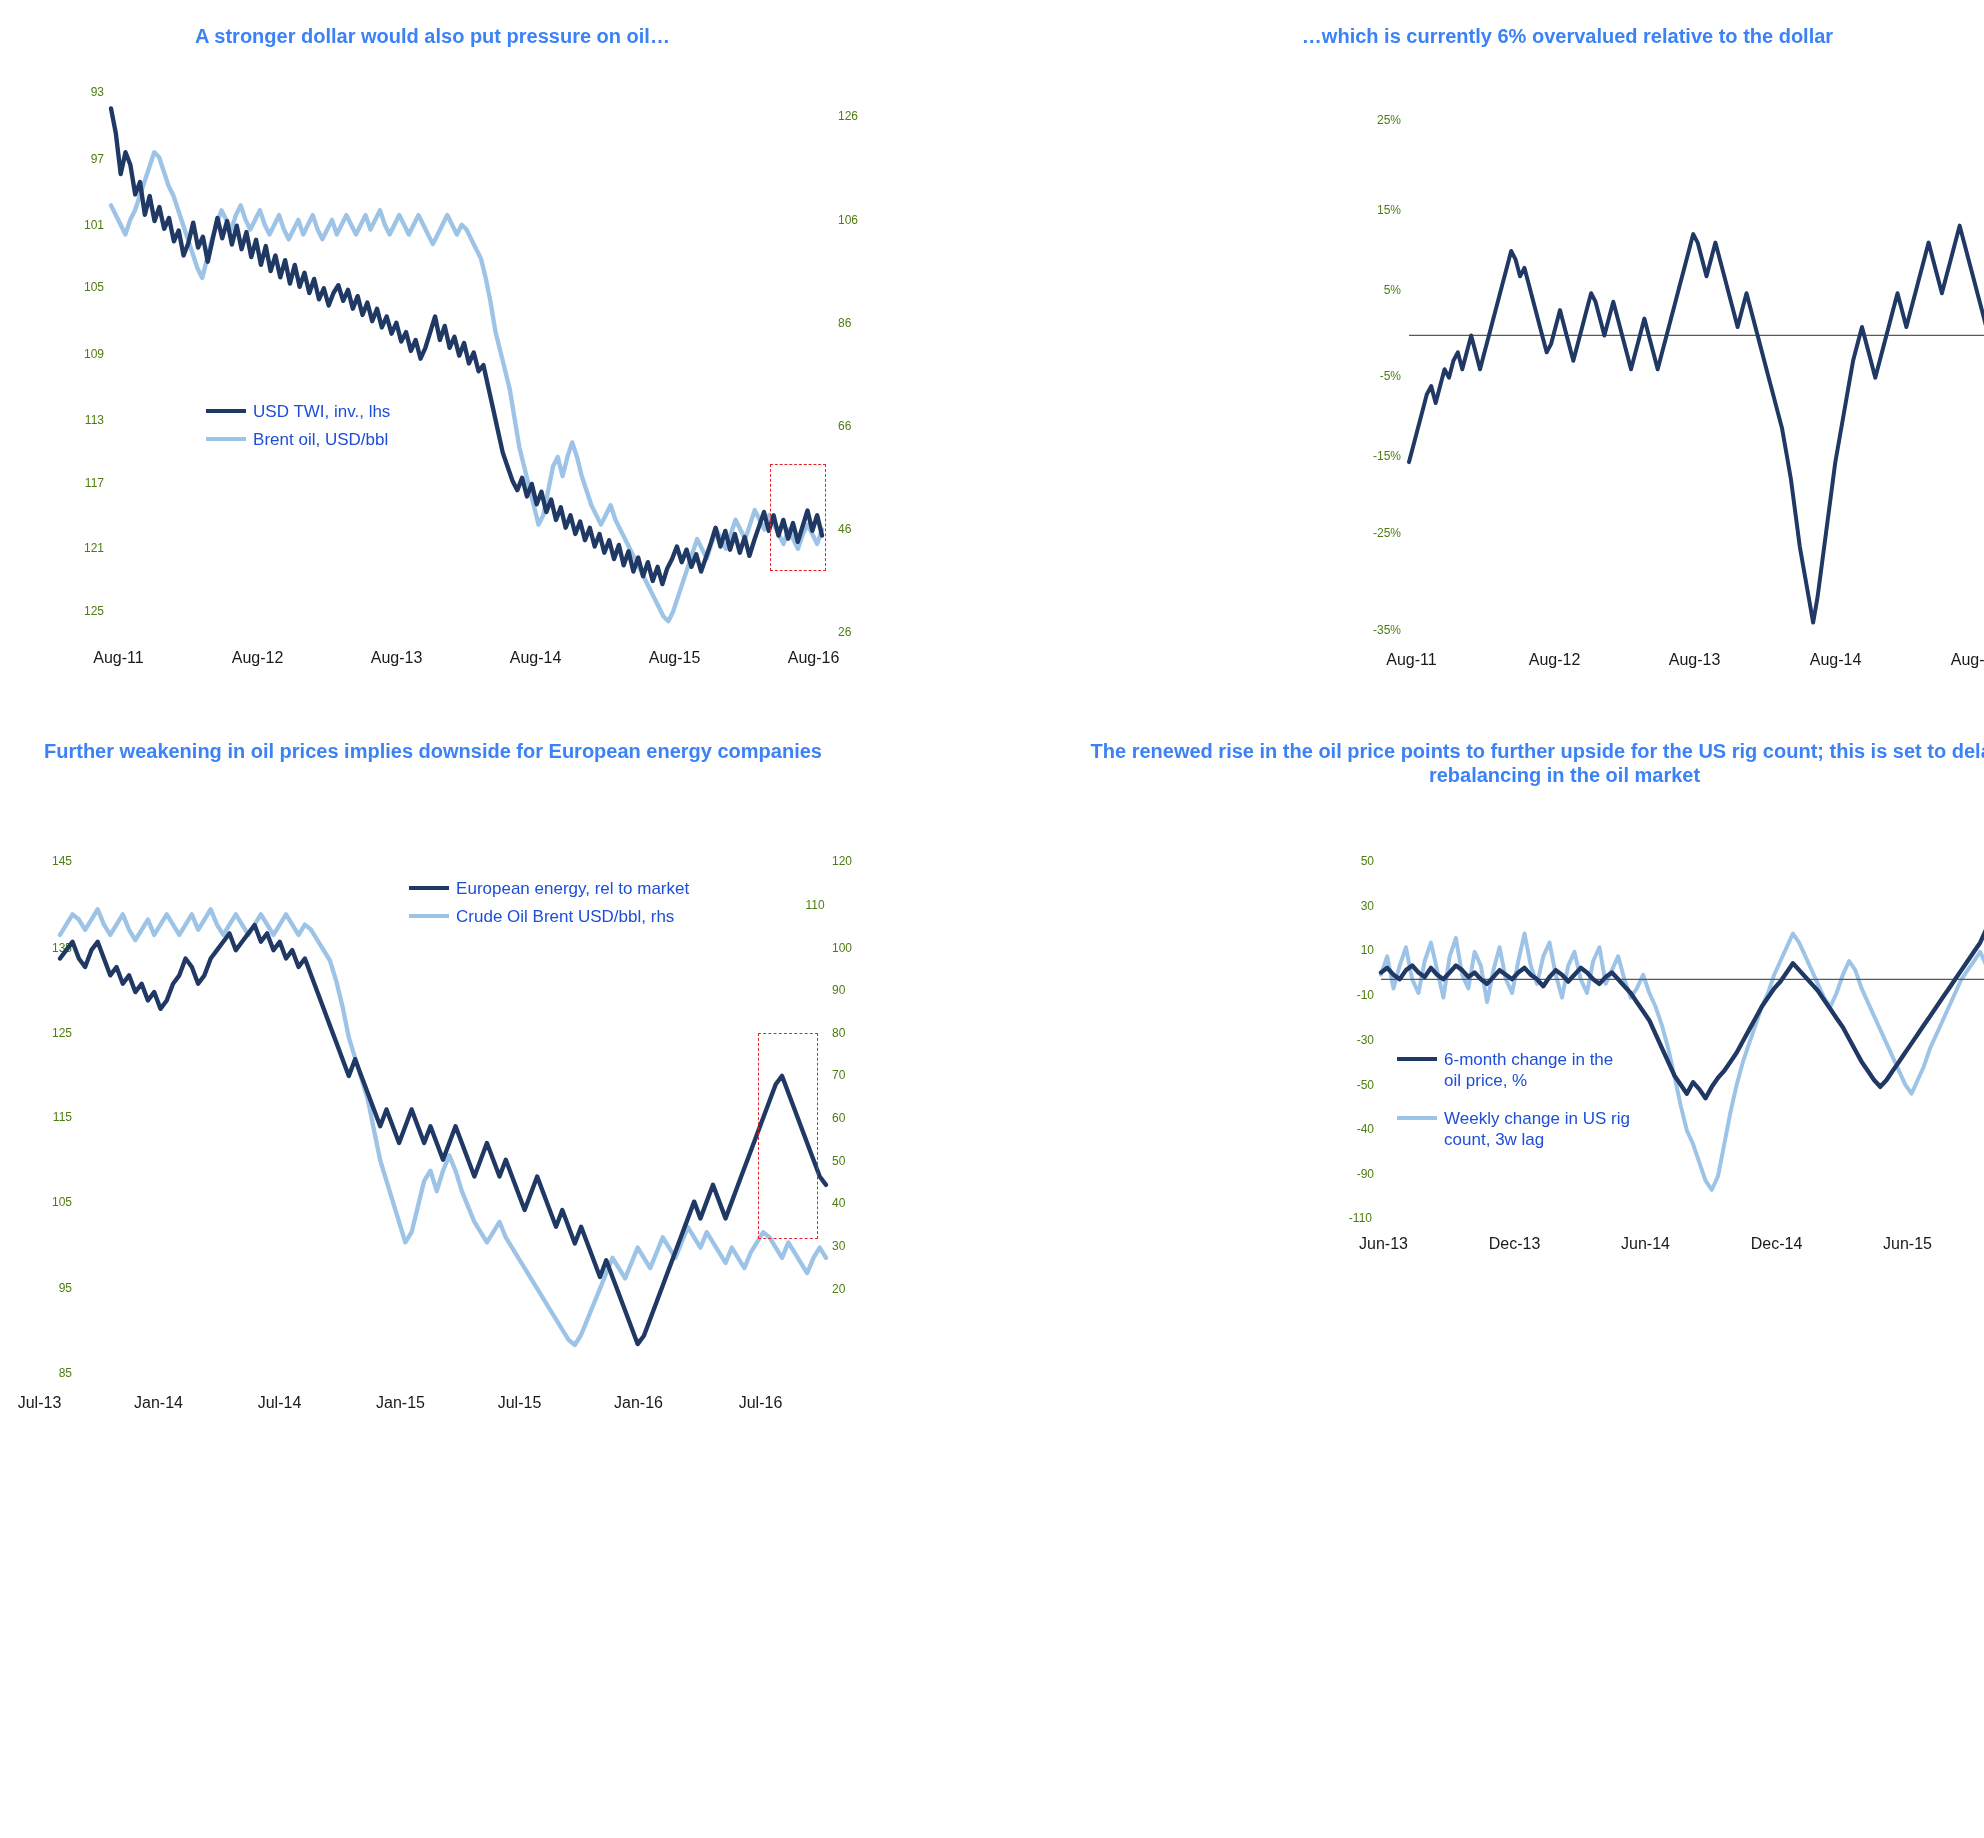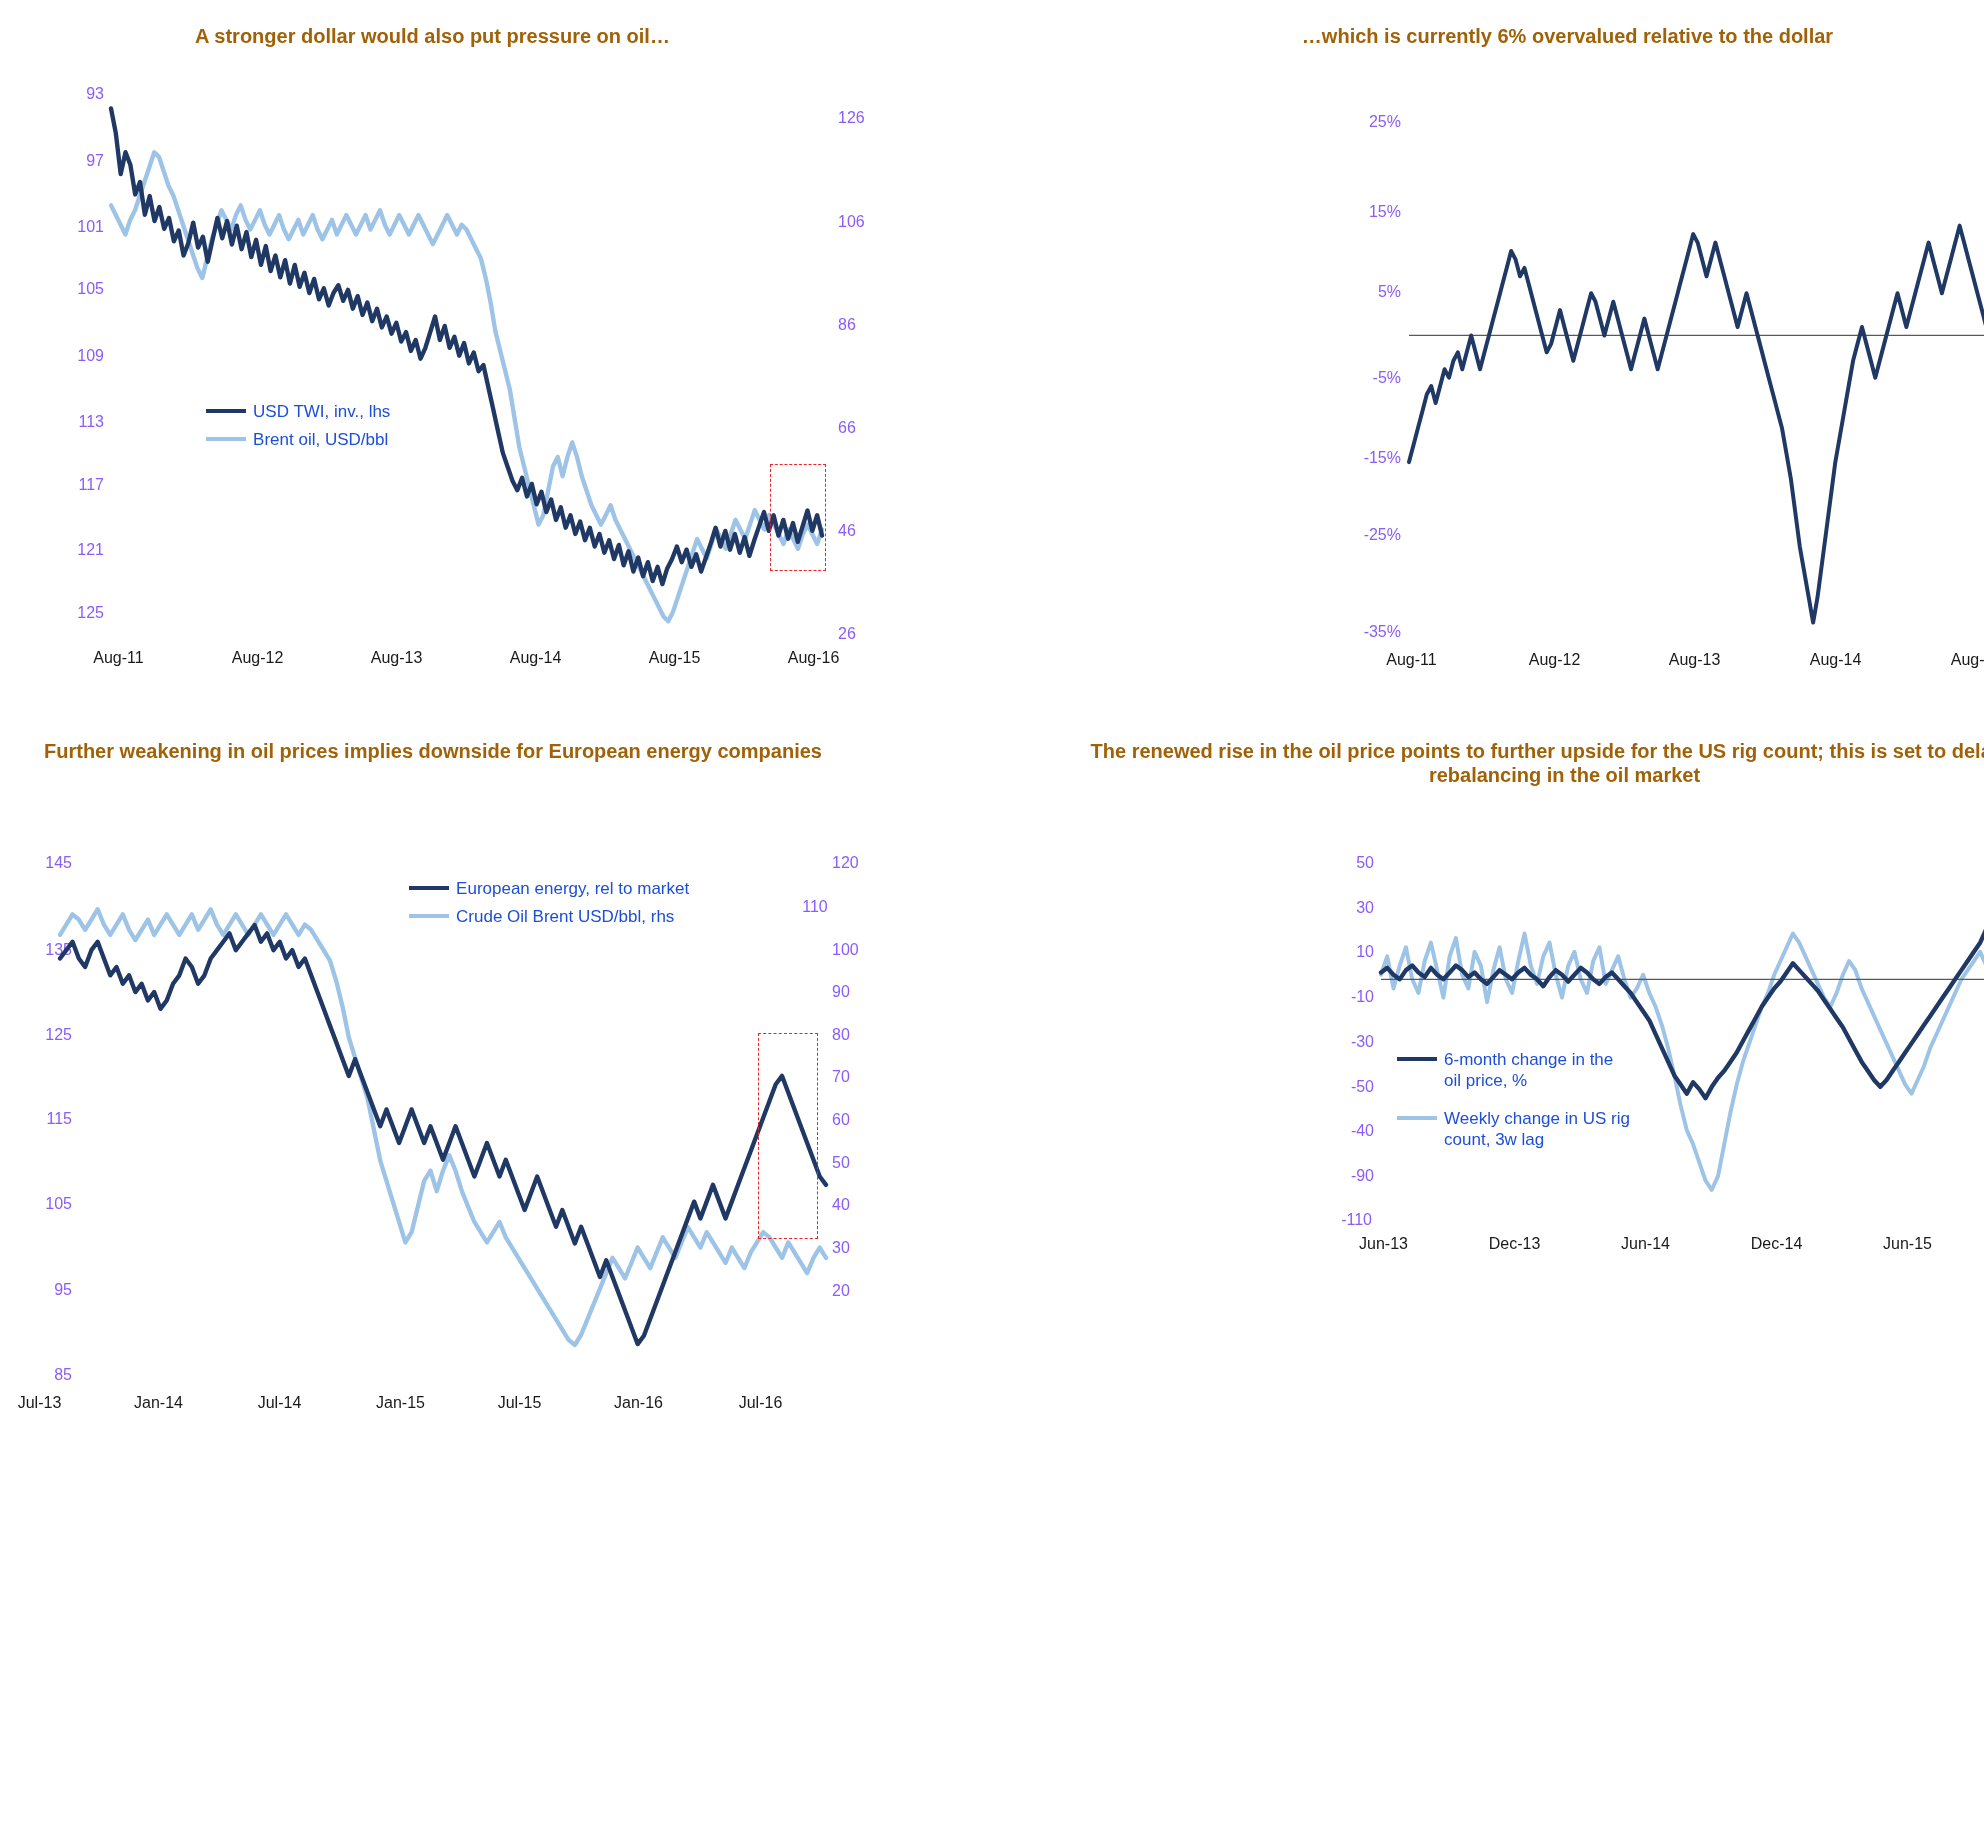--- a/index.html
+++ b/index.html
@@ -12,29 +12,29 @@
     height: 1839px;
     font-family: "Liberation Sans", sans-serif;
     position: relative;
     overflow: hidden;
   }
   .panel {
     position: absolute;
   }
   .panel-title {
     font-weight: bold;
-    color: #a16207;
+    color: #3b82f6;
     text-align: center;
     line-height: 1.22;
     font-size: 20px;
   }
   .axis-label {
     position: absolute;
-    font-size: 16px;
-    color: #8b5cf6;
+    font-size: 12px;
+    color: #4d7c0f;
     white-space: nowrap;
   }
   .y-left {
     text-align: right;
   }
   .y-right {
     text-align: left;
   }
   .x-label {
     position: absolute;

